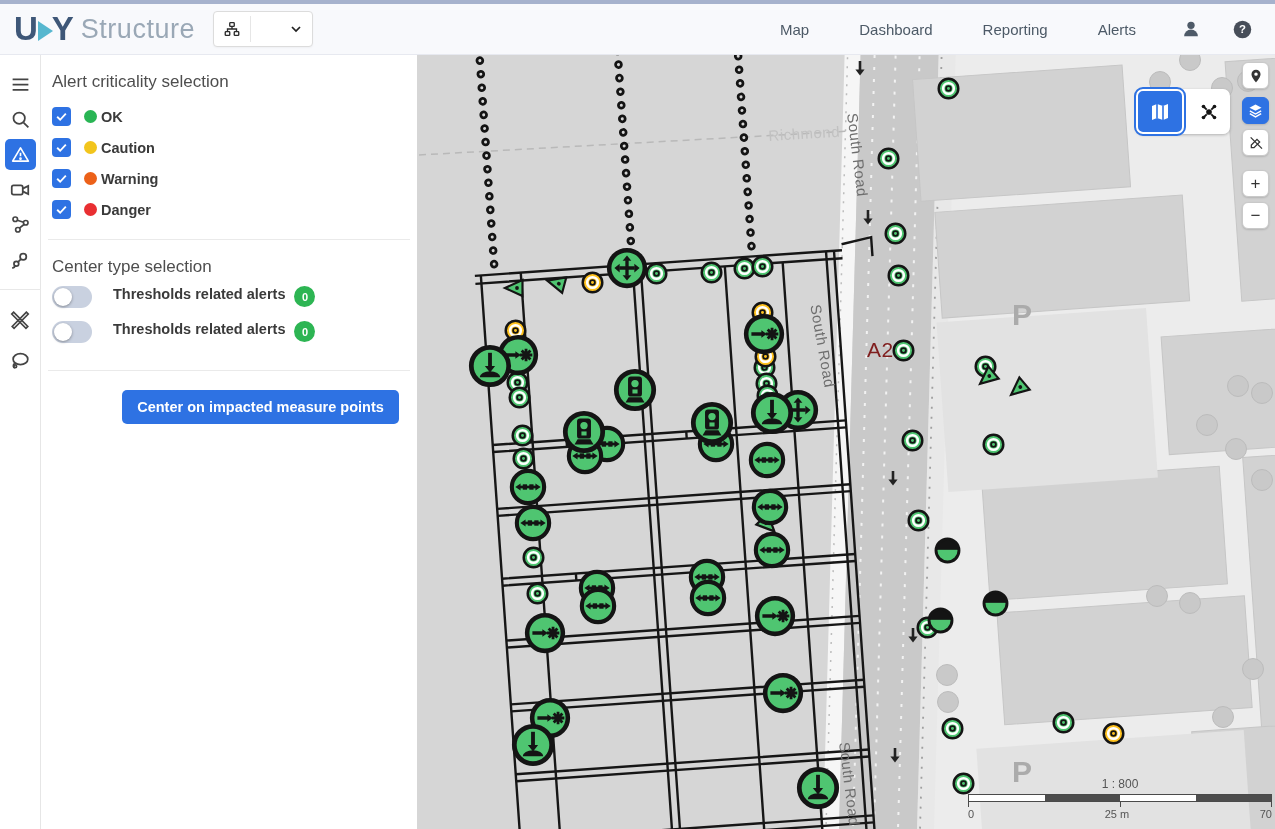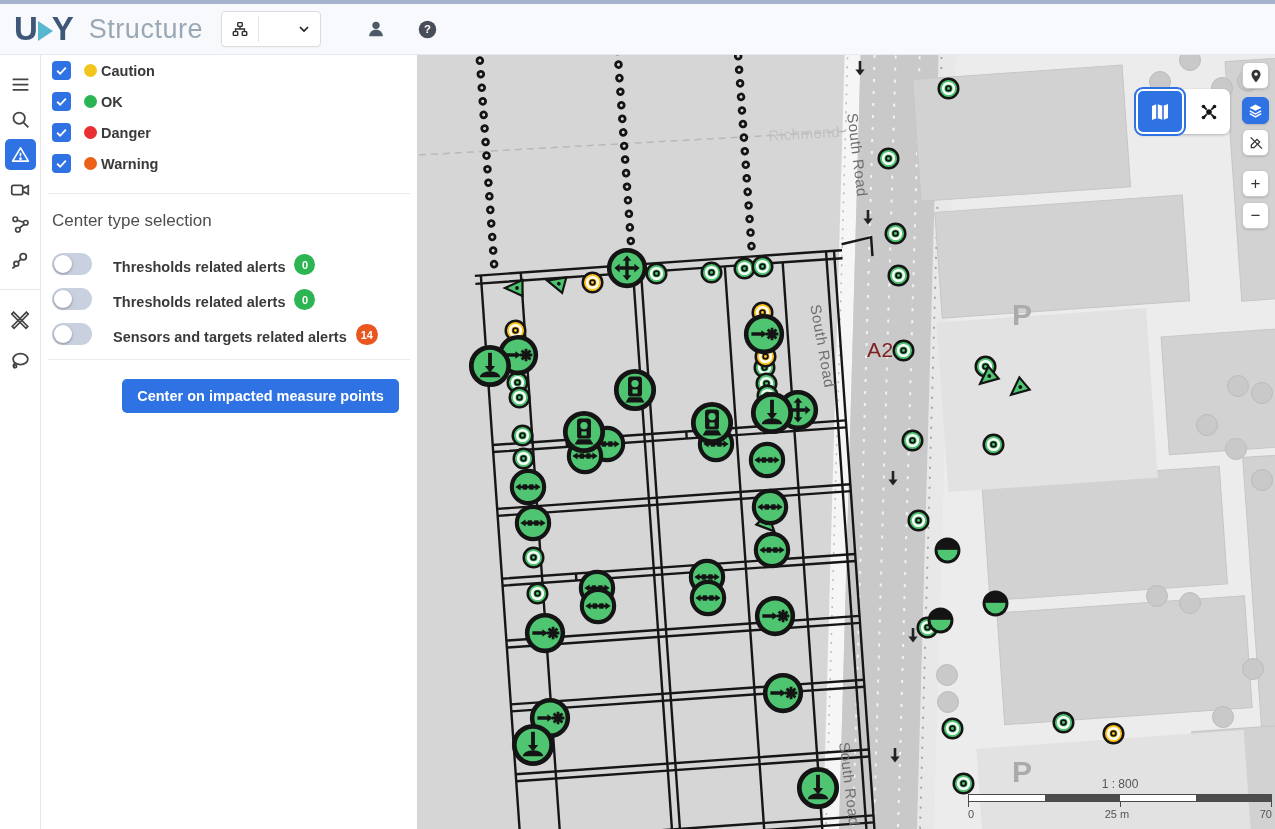--- a/index.html
+++ b/index.html
@@ -6,21 +6,21 @@
     font-family:"Liberation Sans",sans-serif;background:#fff;-webkit-font-smoothing:antialiased;}
   *{box-sizing:border-box}
 
   
   .header{position:absolute;left:0;top:0;width:1275px;height:55px;background:#f8f9fc;
     border-top:4px solid #a6b2cd;border-bottom:1px solid #e7e9f0;display:flex;align-items:center;z-index:40}
   .logo{display:flex;align-items:center;margin-left:14px}
   .logo .lu,.logo .ly{font-size:33px;font-weight:800;color:#3e5778;letter-spacing:-1px}
   .logo .tri{width:0;height:0;border-left:15px solid #56b7cf;border-top:10px solid transparent;
     border-bottom:10px solid transparent;margin:4px -1px 0 1px}
-  .app-name{font-size:27px;color:#9aa8b6;margin-left:16px;letter-spacing:.5px}
+  .app-name{font-size:27px;color:#9aa8b6;margin-left:8px;letter-spacing:.5px}
   .proj-select{margin-left:18px;width:100px;height:36px;background:#fff;border:1px solid #dcdcdc;
     border-radius:4px;display:flex;align-items:center;box-shadow:0 1px 2px rgba(0,0,0,.04)}
   .proj-select .ico{padding:0 9px;display:flex}
   .proj-select .sep{width:1px;height:26px;background:#e6e6e6}
   .proj-select .chev{margin-left:auto;padding-right:8px;display:flex}
   .nav{margin-left:auto;display:flex;align-items:center;gap:50px;font-size:15px;color:#4d5a67;font-weight:500}
   .nav .nav-item{cursor:pointer}
   .hdr-icons{display:flex;align-items:center;gap:30px;margin:0 22px 0 44px}
 
   
@@ -33,21 +33,21 @@
   
   .panel{position:absolute;left:41px;top:55px;bottom:0;width:376px;background:#fff;z-index:20;padding:0 0 0 11px}
   .sec-title{font-size:17px;color:#4e4e4e;margin:17px 0 9px 0}
   .crit-row{display:flex;align-items:center;height:31px}
   .cbx{width:19px;height:19px;background:#2e72e3;border-radius:4px;margin-right:13px;display:flex;
     align-items:center;justify-content:center;cursor:pointer}
   .cbx svg{display:block}
   .dot{width:13px;height:13px;border-radius:50%;margin-right:4px}
   .crit-label{font-size:14.5px;font-weight:700;color:#3a3a3a}
   .divider{height:1px;background:#eaeaea;margin:14px 7px 0 -4px}
-  .tog-row{display:flex;align-items:flex-end;height:35px}
+  .tog-row{display:flex;align-items:flex-start;height:35px}
   .toggle{width:40px;height:22px;border-radius:12px;background:#c9d1e0;position:relative;margin-right:21px;cursor:pointer;flex:0 0 auto}
   .toggle .knob{position:absolute;left:2px;top:2px;width:18px;height:18px;border-radius:50%;background:#fff;
     box-shadow:0 1px 3px rgba(0,0,0,.35)}
   .tog-label{font-size:14.5px;font-weight:700;color:#3a3a3a;margin-right:9px}
   .badge{min-width:21px;height:21px;border-radius:11px;color:#fff;font-size:11px;font-weight:700;
     display:flex;align-items:center;justify-content:center;padding:0 5px}
   .center-btn{display:block;margin:19px 0 0 70px;width:277px;height:34px;background:#2e72e3;color:#fff;
     border:none;border-radius:5px;font-size:14.5px;font-weight:600;font-family:inherit;cursor:pointer}
 
   
@@ -102,20 +102,26 @@
     </span>
     <span class="sep"></span>
     <span style="flex:1"></span>
     <span class="chev">
       <svg width="16" height="16" viewBox="0 0 24 24" fill="none" stroke="#222" stroke-width="2.6">
           <path d="M6 9l6 6 6-6"></path>
         </svg>
     </span>
   </div>
 
+  <div class="nav">
+    <span class="nav-item">Map</span>
+    <span class="nav-item">Dashboard</span>
+    <span class="nav-item">Reporting</span>
+    <span class="nav-item">Alerts</span>
+  </div>
   <div class="hdr-icons">
     <span style="display:flex">
       <svg width="22" height="22" viewBox="0 0 24 24" fill="#4e5a68">
           <circle cx="12" cy="8" r="4"></circle>
           <path d="M4.5 20a7.5 7.5 0 0 1 15 0z"></path>
         </svg>
     </span>
     <span style="display:flex">
       <svg width="21" height="21" viewBox="0 0 24 24">
           <circle cx="12" cy="12" r="10" fill="#474e59"></circle>
@@ -176,82 +182,76 @@
   <div class="ric" style="margin-top:6px">
     <svg width="22" height="22" viewBox="0 0 24 24" fill="none" stroke="#444" stroke-width="1.9">
       <ellipse cx="12.5" cy="10" rx="8" ry="6"></ellipse>
         <path d="M6.3 14.5c-2.4 1.8-1.8 4.6.2 5"></path>
         <circle cx="6.8" cy="17.6" r="1.5"></circle>
     </svg>
   </div>
 </div>
 
 <div class="panel">
+  <div class="sec-title">Alert criticality selection</div>
 
   <div class="crit-row">
     <span class="cbx">
         <svg width="13" height="13" viewBox="0 0 24 24" fill="none" stroke="#fff" stroke-width="3.4">
           <path d="M4 12.5l5.5 5.5L20 6.5"></path>
         </svg>
       </span>
-    <span class="dot" style="background: rgb(242, 197, 29);"></span>
-    <span class="crit-label">Caution</span>
+    <span class="dot" style="background: rgb(41, 181, 84);"></span>
+    <span class="crit-label">OK</span>
   </div>
   <div class="crit-row">
     <span class="cbx">
         <svg width="13" height="13" viewBox="0 0 24 24" fill="none" stroke="#fff" stroke-width="3.4">
           <path d="M4 12.5l5.5 5.5L20 6.5"></path>
         </svg>
       </span>
-    <span class="dot" style="background: rgb(41, 181, 84);"></span>
-    <span class="crit-label">OK</span>
+    <span class="dot" style="background: rgb(242, 197, 29);"></span>
+    <span class="crit-label">Caution</span>
   </div>
   <div class="crit-row">
     <span class="cbx">
         <svg width="13" height="13" viewBox="0 0 24 24" fill="none" stroke="#fff" stroke-width="3.4">
           <path d="M4 12.5l5.5 5.5L20 6.5"></path>
         </svg>
       </span>
-    <span class="dot" style="background: rgb(233, 47, 50);"></span>
-    <span class="crit-label">Danger</span>
+    <span class="dot" style="background: rgb(236, 97, 25);"></span>
+    <span class="crit-label">Warning</span>
   </div>
   <div class="crit-row">
     <span class="cbx">
         <svg width="13" height="13" viewBox="0 0 24 24" fill="none" stroke="#fff" stroke-width="3.4">
           <path d="M4 12.5l5.5 5.5L20 6.5"></path>
         </svg>
       </span>
-    <span class="dot" style="background: rgb(236, 97, 25);"></span>
-    <span class="crit-label">Warning</span>
+    <span class="dot" style="background: rgb(233, 47, 50);"></span>
+    <span class="crit-label">Danger</span>
   </div>
 
   <div class="divider"></div>
 
   <div class="sec-title">Center type selection</div>
 
   <div class="tog-row">
     <span class="toggle">
         <span class="knob"></span>
       </span>
     <span class="tog-label">Thresholds related alerts</span>
     <span class="badge" style="background: rgb(45, 181, 83);">0</span>
   </div>
   <div class="tog-row">
     <span class="toggle">
         <span class="knob"></span>
       </span>
     <span class="tog-label">Thresholds related alerts</span>
     <span class="badge" style="background: rgb(45, 181, 83);">0</span>
-  </div>
-  <div class="tog-row">
-    <span class="toggle">
-        <span class="knob"></span>
-      </span>
-    <span class="tog-label">Sensors and targets related alerts</span>
-    <span class="badge" style="background: rgb(233, 86, 31);">14</span>
   </div>
 
   <div class="divider"></div>
 
   <button class="center-btn">Center on impacted measure points</button>
 </div>
 
 <div class="map">
   <svg class="base" width="858" height="774" viewBox="0 0 858 774">
     <rect x="0" y="0" width="858" height="774" fill="#d6d6d6"></rect>

